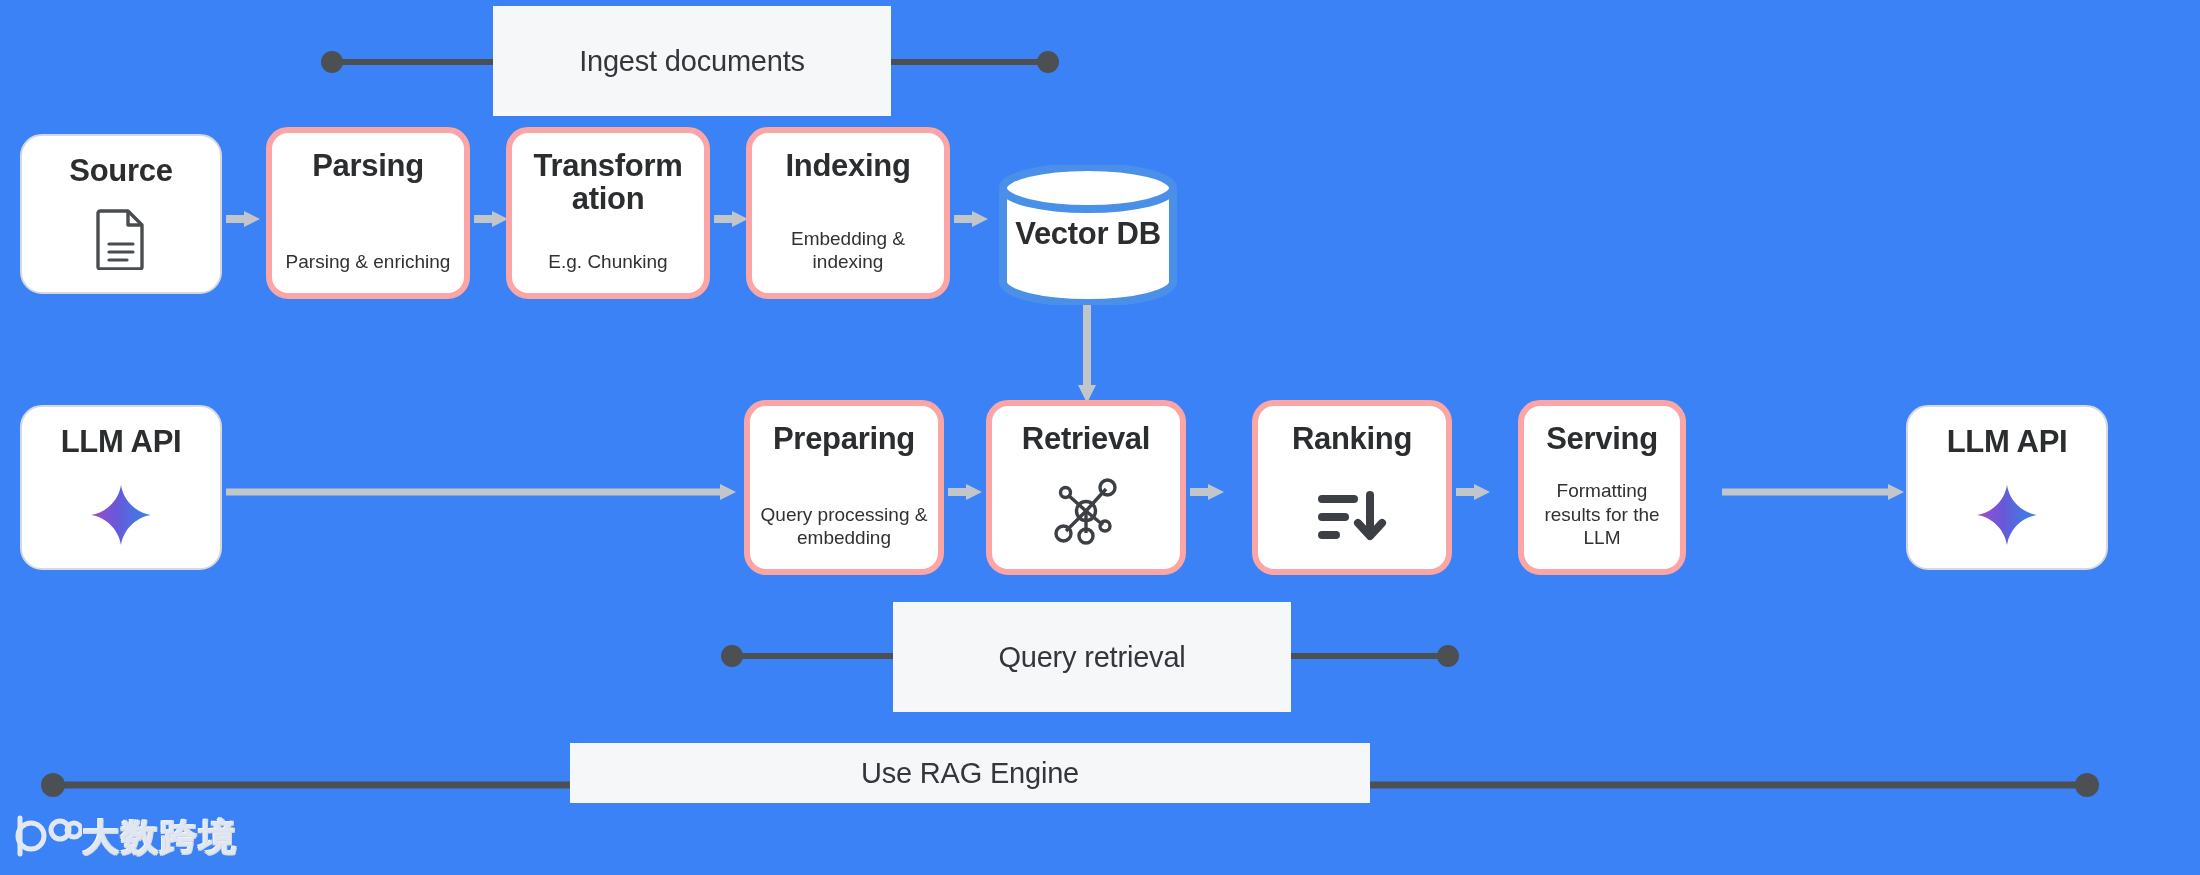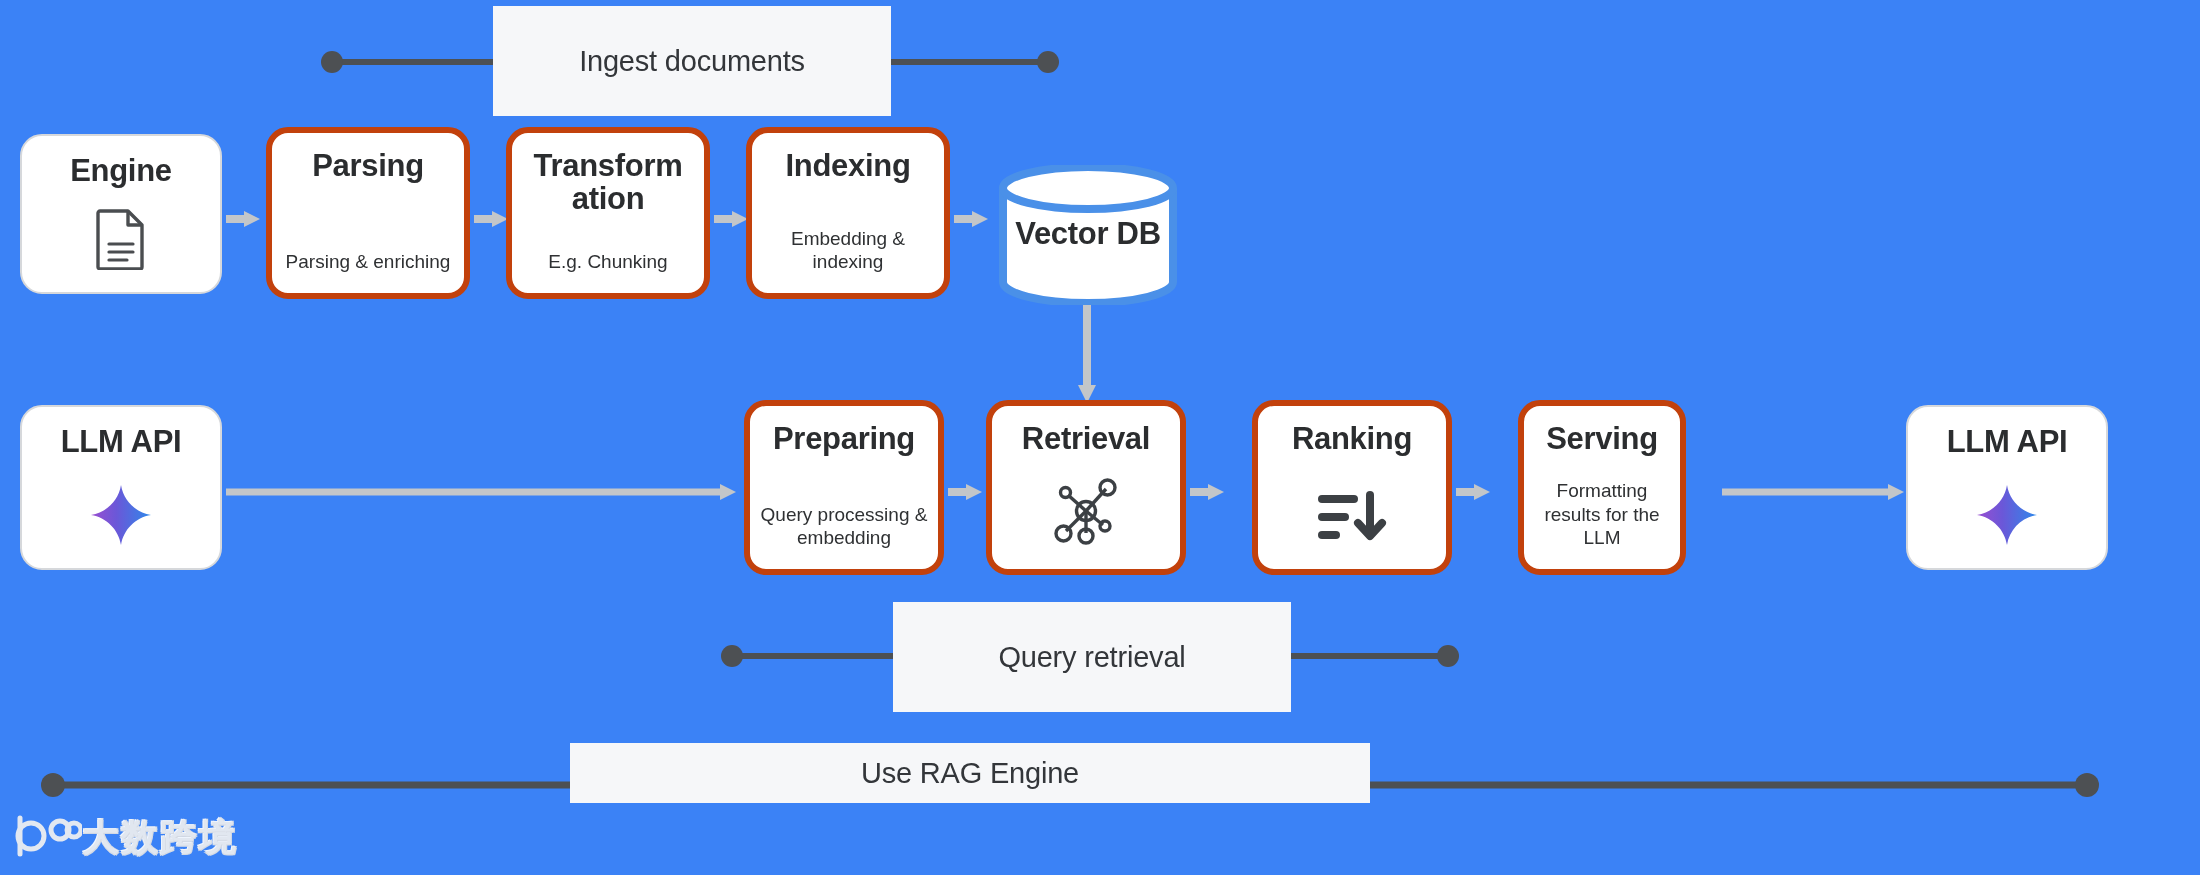--- a/index.html
+++ b/index.html
@@ -24,21 +24,21 @@
   .node {
     position: absolute;
     box-sizing: border-box;
     background: #ffffff;
     border-radius: 22px;
     display: flex;
     flex-direction: column;
     align-items: center;
     z-index: 5;
   }
-  .node.blue   { border: 6px solid #c2410c; }
+  .node.blue   { border: 6px solid #fca5a5; }
   .node.plain  { border: 2px solid #d6d8db; }
 
   .node-title {
     font-size: 31px;
     font-weight: bold;
     color: #2b2d2f;
     letter-spacing: -0.3px;
     line-height: 1.07;
     text-align: center;
     margin-top: 16px;
@@ -144,21 +144,21 @@
       <line x1="12" y1="14" x2="728" y2="14" stroke="#4d5053" stroke-width="6"></line>
       <circle cx="12" cy="14" r="11" fill="#4d5053"></circle>
       <circle cx="728" cy="14" r="11" fill="#4d5053"></circle>
     </svg>
   </div>
   <div class="rail-label" style="left:493px; top:6px; width:398px; height:110px;">
     <span>Ingest documents</span>
   </div>
 
   <div class="node plain" style="left:20px; top:134px; width:202px; height:160px;">
-    <div class="node-title">Engine</div>
+    <div class="node-title">Source</div>
     <div class="node-icon">
       <svg width="50" height="62" viewBox="0 0 50 62">
         <path d="M4 3 h28 l14 14 v42 a2 2 0 0 1 -2 2 h-40 a2 2 0 0 1 -2 -2 v-54 a2 2 0 0 1 2 -2 z" fill="none" stroke="#4a4d50" stroke-width="3.4" stroke-linejoin="round"></path>
         <path d="M32 3 v14 h14" fill="none" stroke="#4a4d50" stroke-width="3.4" stroke-linejoin="round"></path>
         <line x1="13" y1="36" x2="37" y2="36" stroke="#4a4d50" stroke-width="3.2" stroke-linecap="round"></line>
         <line x1="13" y1="44" x2="37" y2="44" stroke="#4a4d50" stroke-width="3.2" stroke-linecap="round"></line>
         <line x1="13" y1="52" x2="31" y2="52" stroke="#4a4d50" stroke-width="3.2" stroke-linecap="round"></line>
       </svg>
     </div>
   </div>

